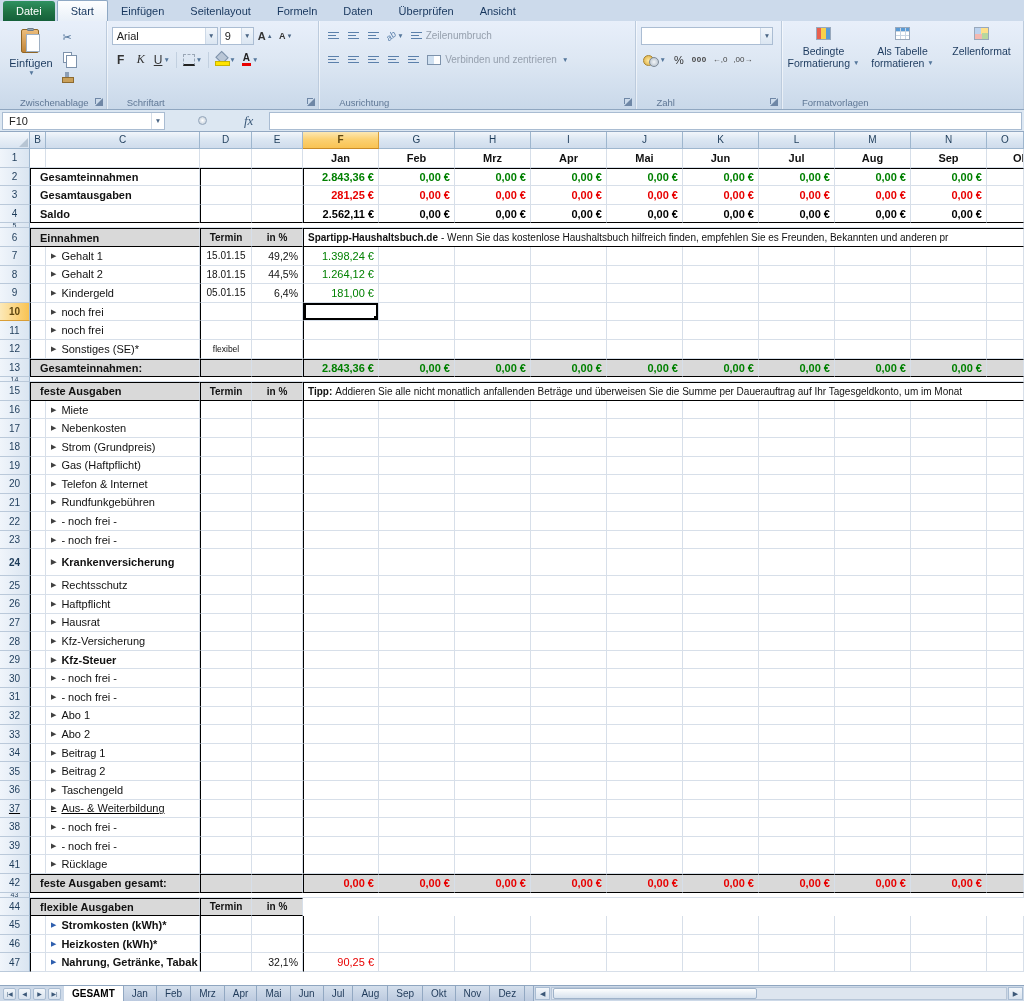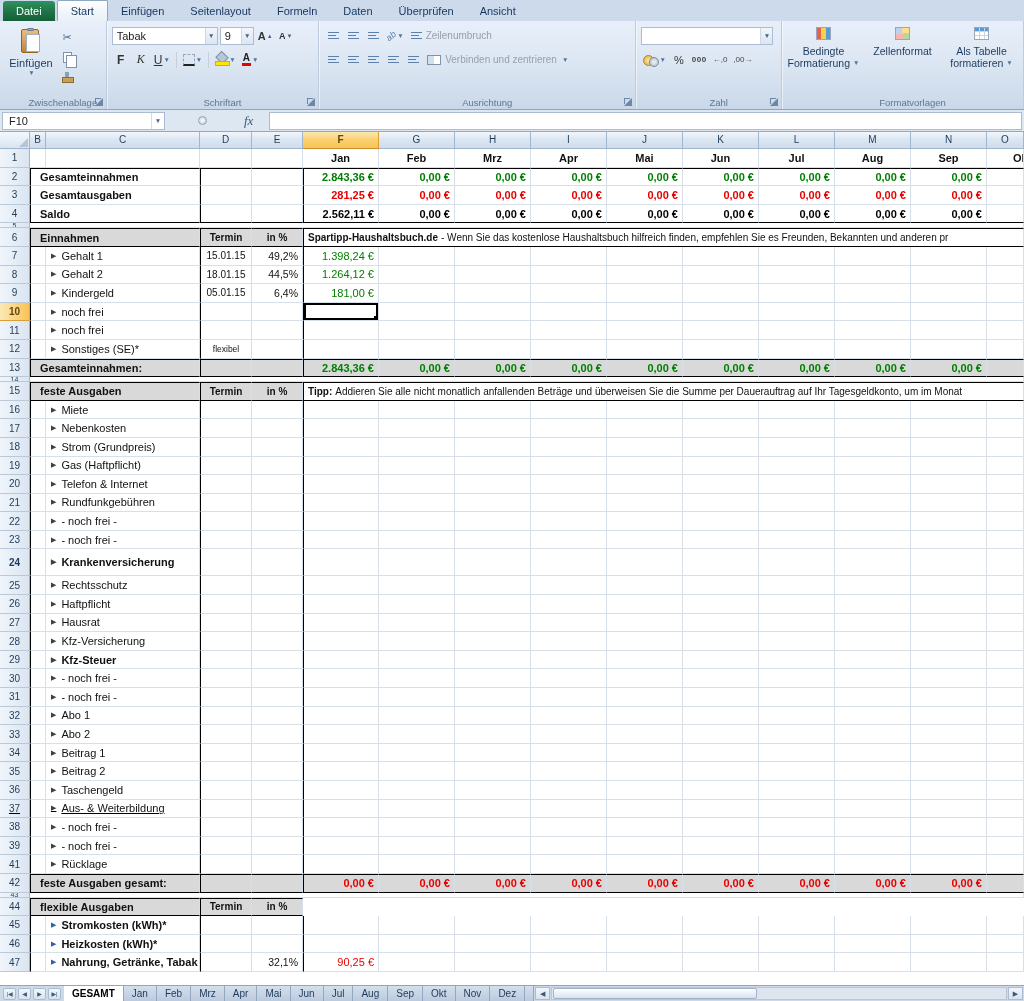--- a/index.html
+++ b/index.html
@@ -8,21 +8,21 @@
   #app { position:relative; width:1024px; height:1001px; }
 
   
   #ribbon { height:110px; }
   #tabstrip { height:21px; background:#ccdaeb; display:flex; align-items:flex-end; padding-left:2px; }
   .rtab { padding:3px 13px 3px; font-size:11px; color:#17365d; line-height:14px; cursor:default; }
   .rtab.file { background:linear-gradient(#2f9260,var(--filegreen) 55%,#15603a); color:#fff; border-radius:3px 3px 0 0; margin:0 2px 0 1px; }
   .rtab.active { background:linear-gradient(#fdfeff,#e9f0f8); border:1px solid #8ea8c4; border-bottom:none; border-radius:2px 2px 0 0; }
   #ribbonbody { height:89px; background:linear-gradient(180deg,#e8effa 0%,#dde7f3 45%,#d2dfee 75%,#c9d8e9 100%); border-bottom:1px solid #8fa6c0; display:flex; }
   .rgroup { position:relative; height:100%; border-right:1px solid #bccbdd; box-shadow:1px 0 0 rgba(255,255,255,.55); padding:4px 2px 14px; }
-  .glabel { position:absolute; bottom:1px; left:0; right:0; text-align:center; font-size:9.5px; color:#5f7795; white-space:nowrap; overflow:hidden;margin-left:20px; }
+  .glabel { position:absolute; bottom:1px; left:0; right:0; font-size:9.5px; color:#5f7795; white-space:nowrap; overflow:hidden;margin-left:20px; }
   .launcher { position:absolute; right:3px; bottom:3px; width:8px; height:8px; cursor:pointer; }
   .launcher::before { content:''; position:absolute; left:0; top:0; width:5px; height:5px; border-left:1px solid #6f87a6; border-top:1px solid #6f87a6; }
   .launcher::after { content:''; position:absolute; right:0; bottom:0; width:0; height:0; border-left:4px solid transparent; border-top:4px solid transparent; border-right:4px solid #6f87a6; border-bottom:4px solid #6f87a6; }
   .frow { display:flex; align-items:center; gap:2px; margin:0 3px 3px; height:21px; }
   .sbtn { height:18px; min-width:18px; display:flex; align-items:center; justify-content:center; border-radius:2px; font-size:11px; color:#333; padding:0 2px; cursor:pointer; }
   .dd { font-size:6.5px; color:#55779c; margin-left:1px; }
   .vsep { width:1px; height:16px; background:#c2d0e0; margin:0 2px; }
 
   
   #g-clip { width:107px; display:flex; }
@@ -182,21 +182,21 @@
               <span class="icon-painter"></span>
             </div>
         </div>
         <div class="glabel">Zwischenablage</div>
         <div class="launcher"></div>
       </div>
 
       <div class="rgroup" id="g-font">
         <div class="frow">
           <div class="combo fontname">
-            <span>Tabak</span>
+            <span>Arial</span>
             <span class="cdd">▼</span>
           </div>
           <div class="combo fontsize">
             <span>9</span>
             <span class="cdd">▼</span>
           </div>
           <div class="sbtn">
               <span class="af">A</span>
               <span class="tiny">▲</span>
             </div>
@@ -343,30 +343,30 @@
       <div class="rgroup" id="g-styles">
         <div class="lgbtn">
           <span class="icon-condfmt"></span>
           <span class="l1">Bedingte</span>
           <span class="l2">
               <span>Formatierung</span>
               <span class="dd">▼</span>
             </span>
         </div>
         <div class="lgbtn">
-          <span class="icon-cellstyles"></span>
-          <span class="l1">Zellenformat</span>
-        </div>
-        <div class="lgbtn">
           <span class="icon-tablefmt"></span>
           <span class="l1">Als Tabelle</span>
           <span class="l2">
               <span>formatieren</span>
               <span class="dd">▼</span>
             </span>
+        </div>
+        <div class="lgbtn">
+          <span class="icon-cellstyles"></span>
+          <span class="l1">Zellenformat</span>
         </div>
         <div class="glabel">Formatvorlagen</div>
       </div>
 
     </div>
   </div>
 
   <div id="formulabar">
     <div id="namebox">
       <span>F10</span>

